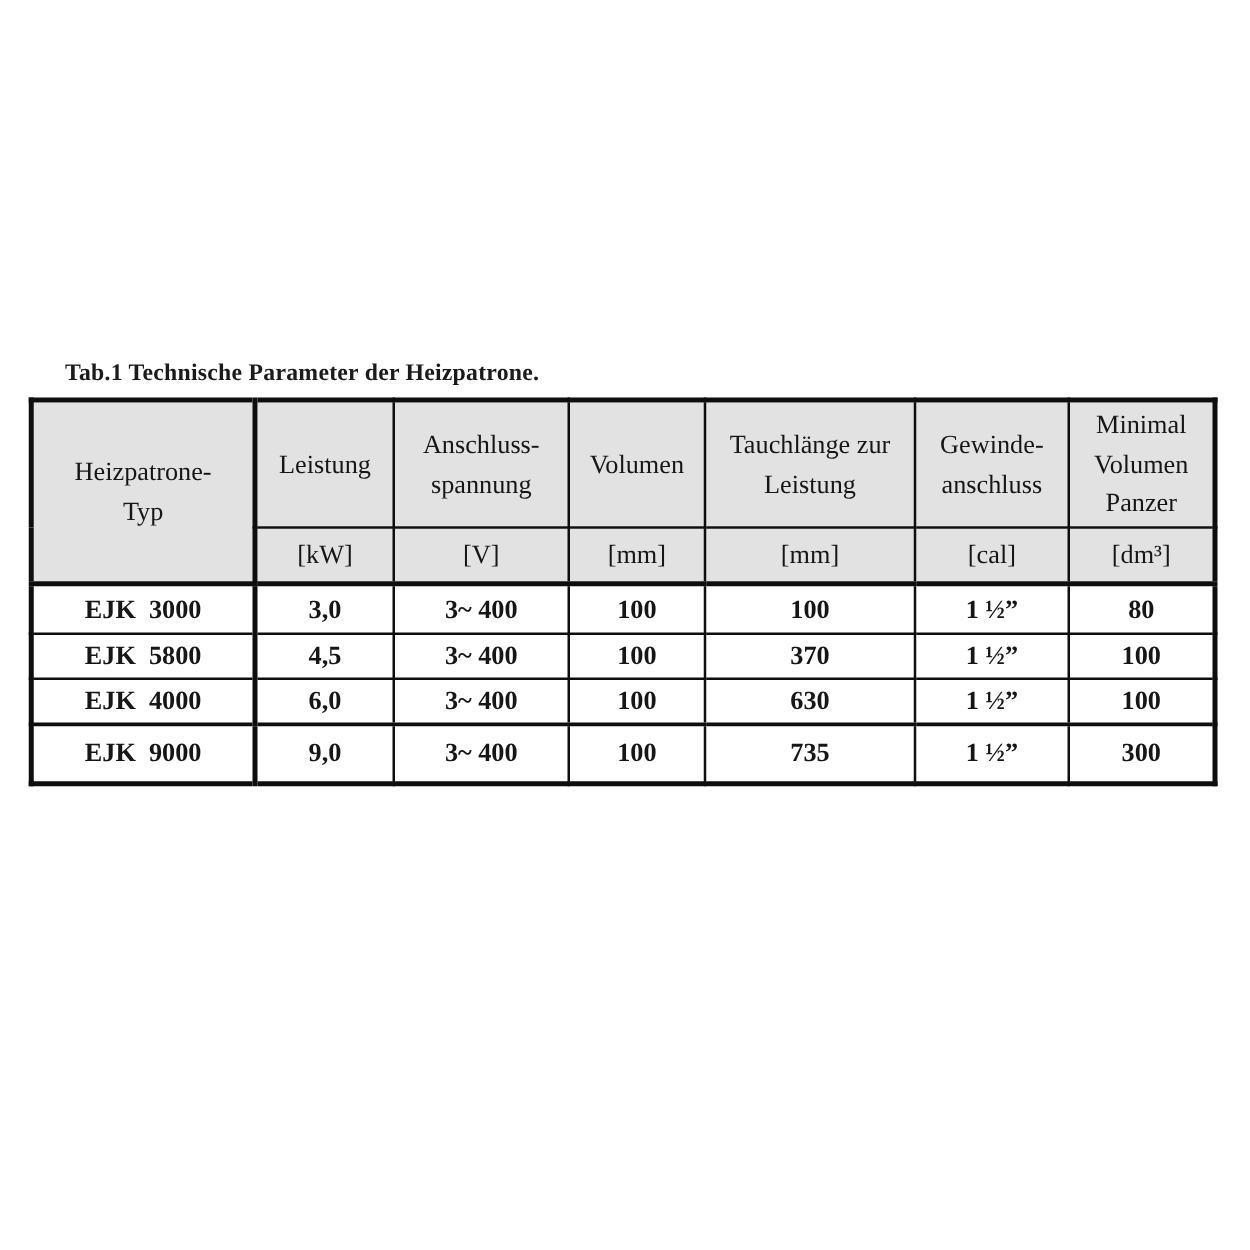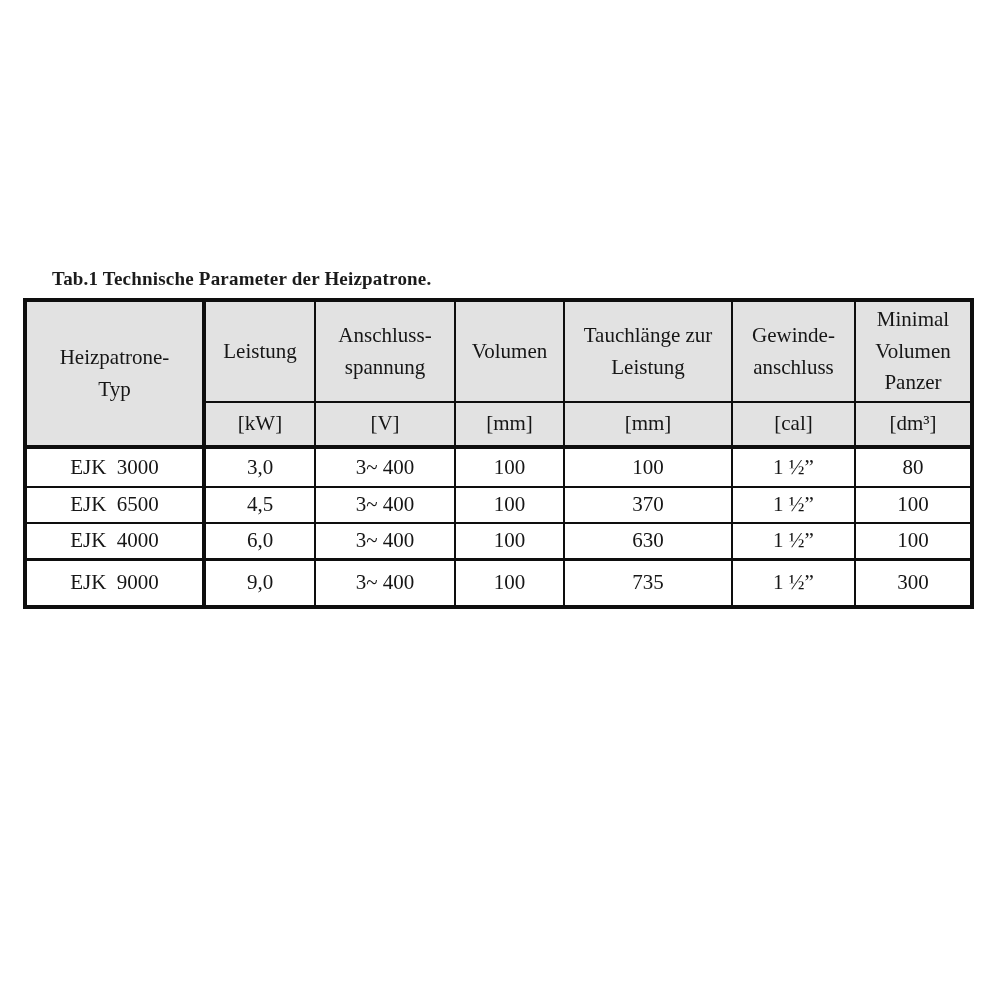--- a/index.html
+++ b/index.html
@@ -13,21 +13,21 @@
   .sheet {
     position: relative;
     width: 1000px;
     height: 1000px;
     background: #ffffff;
     overflow: hidden;
   }
   .table-block {
     position: absolute;
     left: 23px;
-    top: 268px;
+    top: 288px;
   }
   .caption {
     font-weight: bold;
     font-size: 19px;
     color: #1b1b1b;
     margin: 0 0 8px 29px;
     letter-spacing: 0.2px;
     white-space: pre;
   }
   table.params {
@@ -37,20 +37,21 @@
   }
   table.params th,
   table.params td {
     border: 2px solid #0e0e0e;
     text-align: center;
     vertical-align: middle;
     color: #161616;
     white-space: pre-wrap;
     padding: 0 4px;
     overflow: hidden;
+    font-weight: bold;
   }
   table.params th {
     background: #e2e2e2;
     font-weight: normal;
     font-size: 21px;
     line-height: 1.5;
   }
   table.params td {
     background: #ffffff;
     font-size: 21px;
@@ -123,21 +124,21 @@
         <tr class="data-row-0">
           <td class="col-type">EJK  3000</td>
           <td>3,0</td>
           <td>3~ 400</td>
           <td>100</td>
           <td>100</td>
           <td>1 ½”</td>
           <td>80</td>
         </tr>
         <tr class="data-row-1">
-          <td class="col-type">EJK  6500</td>
+          <td class="col-type">EJK  5800</td>
           <td>4,5</td>
           <td>3~ 400</td>
           <td>100</td>
           <td>370</td>
           <td>1 ½”</td>
           <td>100</td>
         </tr>
         <tr class="data-row-2">
           <td class="col-type">EJK  4000</td>
           <td>6,0</td>

